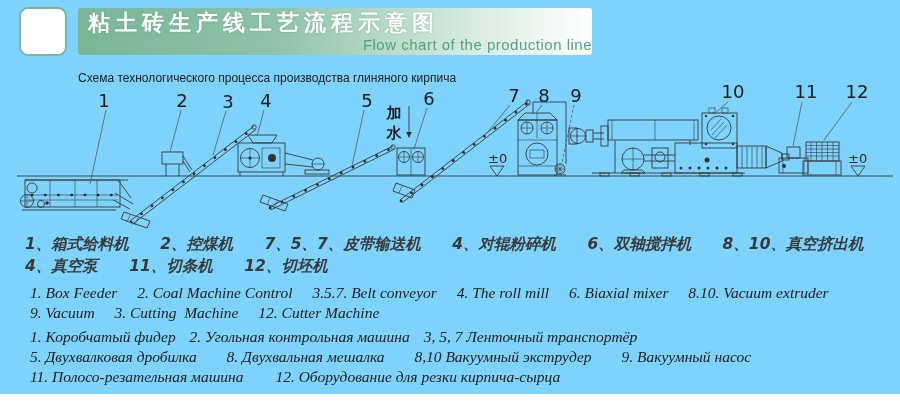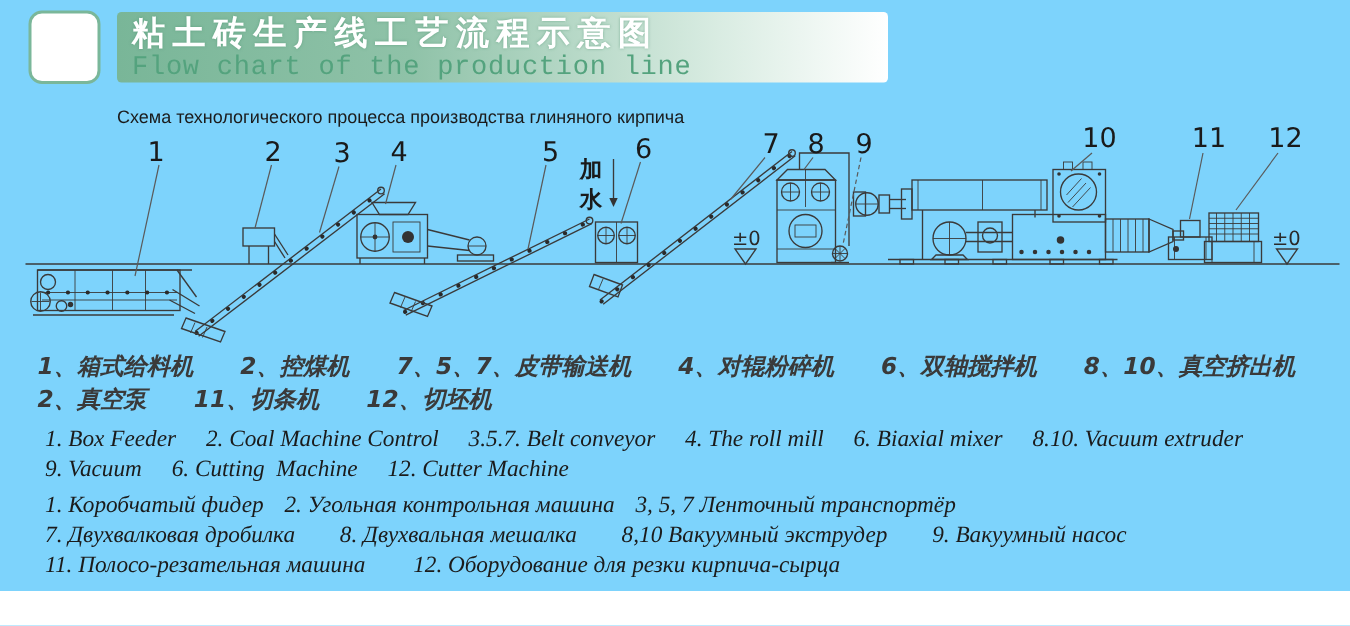--- a/index.html
+++ b/index.html
@@ -6,22 +6,22 @@
   .page{position:relative;width:900px;height:394px;background:#7dd3fc;overflow:hidden;
         font-family:"DejaVu Sans",sans-serif;}
   
   .logo-box{position:absolute;left:19px;top:7px;width:44px;height:45px;background:#fff;
             border:2px solid #7ab79a;border-radius:9px;}
   .title-bar{position:absolute;left:78px;top:8px;width:514px;height:47px;border-radius:3px;
              background:linear-gradient(to right,#79b698 0%,#8fc2a8 38%,#d9ece2 78%,#ffffff 100%);
              padding:2px 0 0 10px;box-sizing:border-box;}
   .title-zh{font-size:22px;font-weight:bold;color:#ffffff;letter-spacing:5px;line-height:25px;
             text-shadow:0 0 2px rgba(70,140,105,.55);white-space:nowrap;}
-  .title-en{font-family:Liberation Mono, monospace;font-size:18px;color:#54a37e;
-            line-height:20px;letter-spacing:.5px;white-space:nowrap;}
+  .title-en{font-family:Liberation Sans, sans-serif;font-size:15px;color:#54a37e;
+            line-height:20px;letter-spacing:.5px;white-space:nowrap;text-align:right;}
   .title-ru{position:absolute;left:78px;top:71px;font-family:Liberation Sans, sans-serif;
             font-size:12px;color:#1b1b1b;white-space:nowrap;}
   
   .diagram{position:absolute;left:0;top:80px;}
   .d{stroke:#3a3a3a;fill:none;stroke-width:.9;}
   .thin{stroke:#3a3a3a;fill:none;stroke-width:.6;}
   .dots{stroke:#2a2a2a;stroke-width:2.6;stroke-dasharray:.2 13;stroke-linecap:round;fill:none;}
   .ldr{stroke:#5a5a5a;stroke-width:.8;fill:none;}
   .num{font:18px "DejaVu Sans",sans-serif;fill:#1a1a1a;text-anchor:middle;}
   .anno{font:600 15px "DejaVu Sans",sans-serif;fill:#1a1a1a;text-anchor:middle;}
@@ -304,50 +304,50 @@
   <div class="legend legend-zh">
     <span class="lrow">
       <span class="li">1、箱式给料机</span>
       <span class="li">2、控煤机</span>
       <span class="li">7、5、7、皮带输送机</span>
       <span class="li">4、对辊粉碎机</span>
       <span class="li">6、双轴搅拌机</span>
       <span class="li">8、10、真空挤出机</span>
     </span>
     <span class="lrow">
-      <span class="li">2、真空泵</span>
+      <span class="li">4、真空泵</span>
       <span class="li">11、切条机</span>
       <span class="li">12、切坯机</span>
     </span>
   </div>
 
   <div class="legend legend-en">
     <span class="lrow">
       <span class="li">1. Box Feeder</span>
       <span class="li">2. Coal Machine Control</span>
       <span class="li">3.5.7. Belt conveyor</span>
       <span class="li">4. The roll mill</span>
       <span class="li">6. Biaxial mixer</span>
       <span class="li">8.10. Vacuum extruder</span>
     </span>
     <span class="lrow">
       <span class="li">9. Vacuum</span>
-      <span class="li">6. Cutting  Machine</span>
+      <span class="li">3. Cutting  Machine</span>
       <span class="li">12. Cutter Machine</span>
     </span>
   </div>
 
   <div class="legend legend-ru">
     <span class="lrow r1">
       <span class="li">1. Коробчатый фидер</span>
       <span class="li">2. Угольная контрольная машина</span>
       <span class="li">3, 5, 7 Ленточный транспортёр</span>
     </span>
     <span class="lrow r2">
-      <span class="li">7. Двухвалковая дробилка</span>
+      <span class="li">5. Двухвалковая дробилка</span>
       <span class="li">8. Двухвальная мешалка</span>
       <span class="li">8,10 Вакуумный экструдер</span>
       <span class="li">9. Вакуумный насос</span>
     </span>
     <span class="lrow r3">
       <span class="li">11. Полосо-резательная машина</span>
       <span class="li">12. Оборудование для резки кирпича-сырца</span>
     </span>
   </div>
 

